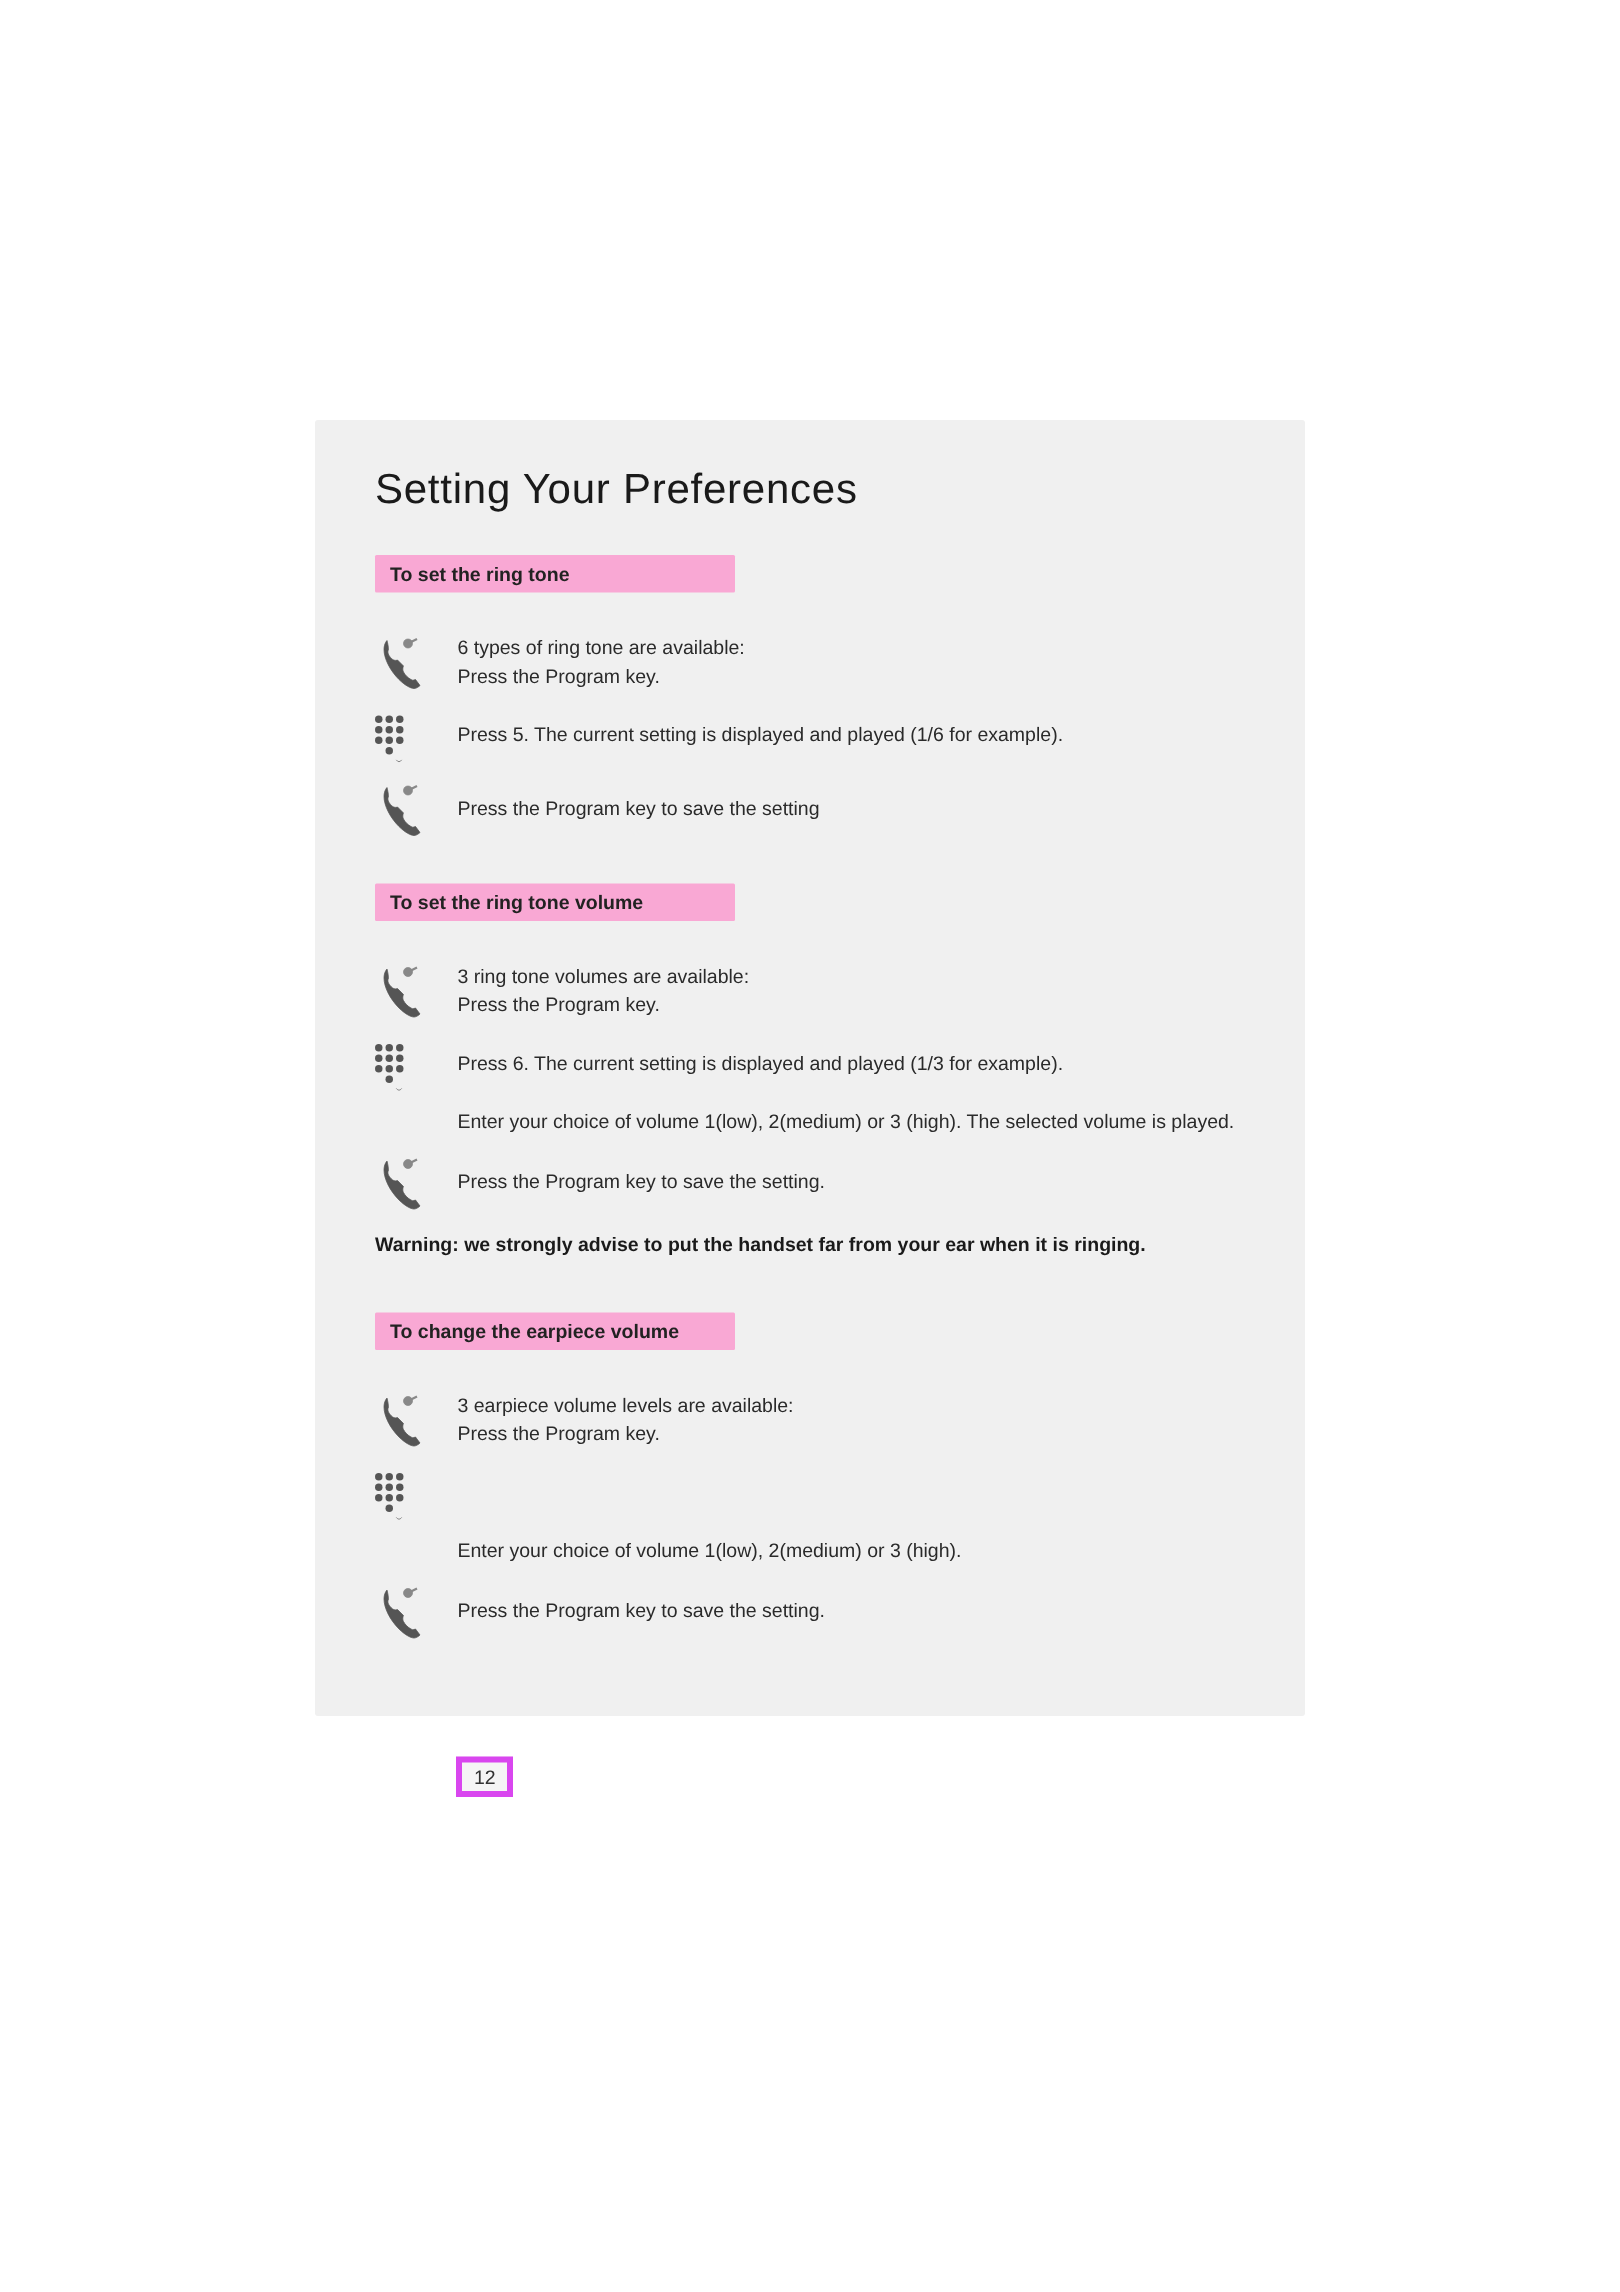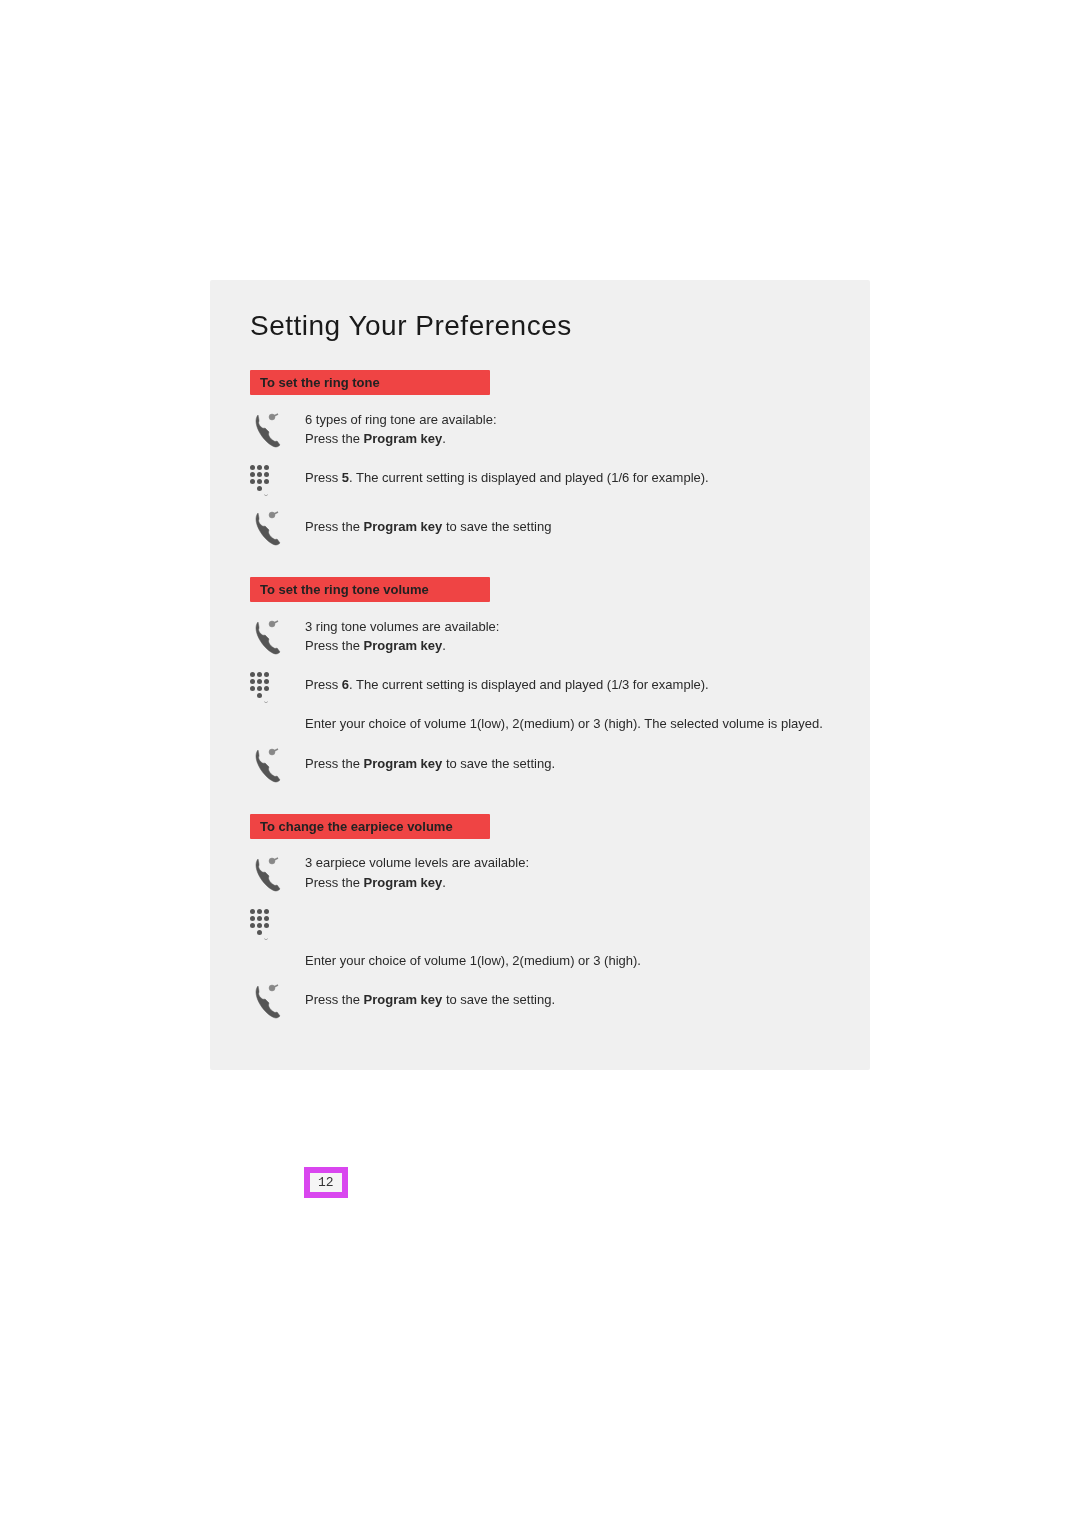--- a/index.html
+++ b/index.html
@@ -38,26 +38,26 @@
     .page-title {
       font-size: 28px;
       font-weight: normal;
       color: #1a1a1a;
       margin-bottom: 28px;
       font-family: Arial, Helvetica, sans-serif;
       letter-spacing: 0.5px;
     }
 
     .section-header {
-      background: #ef4444;
+      background: #f9a8d4;
       color: #222;
       font-weight: bold;
       font-size: 13px;
       padding: 5px 10px;
-      margin-bottom: 14px;
+      margin-bottom: 26px;
       margin-top: 20px;
       display: inline-block;
       min-width: 240px;
       border-radius: 1px;
     }
 
     .section-header:first-of-type {
       margin-top: 0;
     }
 
@@ -77,41 +77,40 @@
     }
 
     .text-col {
       flex: 1;
       line-height: 1.5;
       color: #2a2a2a;
       font-size: 13px;
     }
 
     .text-col b {
-      font-weight: bold;
+      font-weight: normal;
     }
 
     .warning-text {
       font-weight: bold;
       font-size: 13px;
       margin: 12px 0 16px 0;
       color: #1a1a1a;
       line-height: 1.5;
     }
 
     .page-number {
       position: absolute;
       bottom: 330px;
       left: 210px;
       font-size: 13px;
       color: #333;
-      border: 6px solid #d946ef;
+      border: 4px solid #d946ef;
       padding: 2px 8px;
       background: #f5f5f5;
-      font-family: Liberation Mono, monospace;
     }
 
     
     .keypad-icon {
       width: 32px;
       height: 36px;
       display: flex;
       flex-direction: column;
       gap: 2px;
       padding-top: 4px;
@@ -268,20 +267,21 @@
           <path d="M8 4 C8 4, 6 6, 6 10 C6 16, 10 24, 16 30 C20 34, 24 36, 26 36 C28 36, 30 34, 30 34 L27 30 C27 30, 25 31, 24 30 C22 29, 20 27, 19 25 C18 23, 19 21, 19 21 L15 17 C15 17, 13 18, 11 16 C9 14, 8 12, 9 10 C9 10, 9 8, 8 4 Z" fill="#555" stroke="#555" stroke-width="0.5"></path>
           <circle cx="22" cy="6" r="3" fill="#888" stroke="#888" stroke-width="0.5"></circle>
           <line x1="22" y1="6" x2="28" y2="3" stroke="#888" stroke-width="1.5"></line>
         </svg>
       </div>
       <div class="text-col">
         Press the <b>Program key</b> to save the setting.
       </div>
     </div>
 
+    <div class="warning-text">Warning: we strongly advise to put the handset far from your ear when it is ringing.</div>
 
     
     <div class="section-header">To change the earpiece volume</div>
 
     <div class="instruction-block">
       <div class="icon-col">
         <svg class="handset-svg" viewBox="0 0 32 38" fill="none" xmlns="http://www.w3.org/2000/svg">
           <path d="M8 4 C8 4, 6 6, 6 10 C6 16, 10 24, 16 30 C20 34, 24 36, 26 36 C28 36, 30 34, 30 34 L27 30 C27 30, 25 31, 24 30 C22 29, 20 27, 19 25 C18 23, 19 21, 19 21 L15 17 C15 17, 13 18, 11 16 C9 14, 8 12, 9 10 C9 10, 9 8, 8 4 Z" fill="#555" stroke="#555" stroke-width="0.5"></path>
           <circle cx="22" cy="6" r="3" fill="#888" stroke="#888" stroke-width="0.5"></circle>
           <line x1="22" y1="6" x2="28" y2="3" stroke="#888" stroke-width="1.5"></line>

